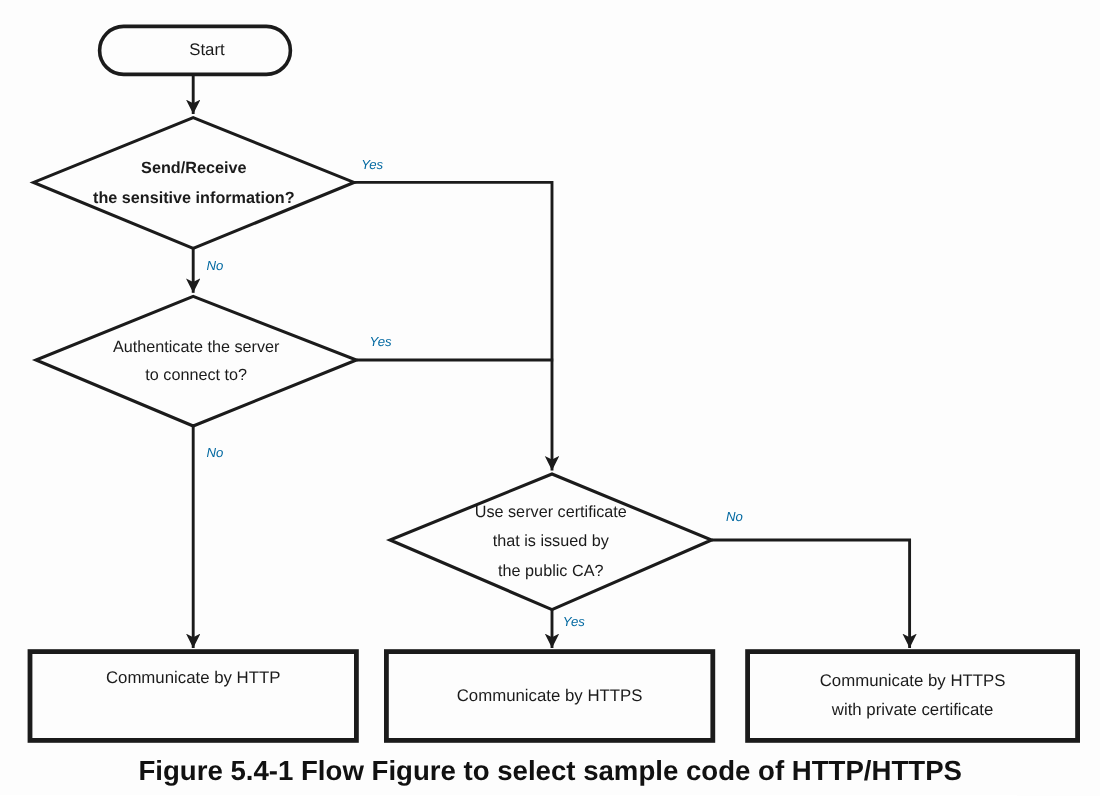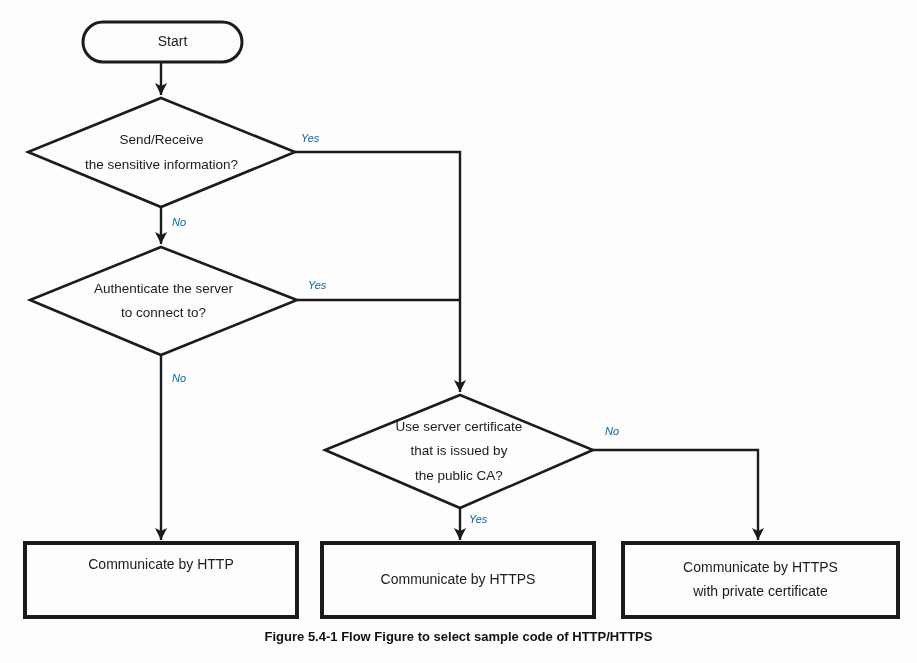--- a/index.html
+++ b/index.html
@@ -14,21 +14,21 @@
     text-align:center; white-space:pre-line;
     font-size:13.5px; line-height:1.8; color:#1b1b1b;
   }
   .box-label { font-size:14px; line-height:1.7; }
   .start-label { font-size:14px; }
   .edge-label {
     position:absolute; font-size:11px; line-height:1; color:#0369a1;font-style:italic;
   }
   .caption {
     position:absolute; left:0; right:0; top:629px; text-align:center;
-    font-weight:bold; font-size:13px; color:#111111;
+    font-weight:bold; font-size:23px; color:#111111;
   }
 </style>
 </head>
 <body>
 
 <div class="stage">
 
   <svg class="wires" width="917" height="663" viewBox="0 0 917 663">
     <defs>
       <marker id="arrow" markerUnits="userSpaceOnUse" markerWidth="16" markerHeight="14" refX="12" refY="6" orient="auto">
@@ -58,21 +58,21 @@
 
     <path d="M593,450 L758,450 L758,540" fill="none" stroke="#1b1b1b" stroke-width="2.4" marker-end="url(#arrow)"></path>
 
     <rect x="25" y="543" width="272" height="74" fill="#fdfdfd" stroke="#1b1b1b" stroke-width="4"></rect>
     <rect x="322" y="543" width="272" height="74" fill="#fdfdfd" stroke="#1b1b1b" stroke-width="4"></rect>
     <rect x="623" y="543" width="275" height="74" fill="#fdfdfd" stroke="#1b1b1b" stroke-width="4"></rect>
   </svg>
 
   <div class="node-label start-label" style="left:83px; top:22px; width:179px; height:40px;">Start</div>
 
-  <div class="node-label" style="left:28px; top:98px; width:267px; height:109px;">Send/Receive
+  <div class="node-label" style="left:28px; top:98px; width:267px; height:109px;font-weight:bold;">Send/Receive
 the sensitive information?</div>
 
   <div class="node-label" style="left:325px; top:395px; width:268px; height:113px;">Use server certificate
 that is issued by
 the public CA?</div>
 
   <div class="node-label" style="left:30px; top:247px; width:267px; height:108px;">Authenticate the server
 to connect to?</div>
 
   <div class="node-label box-label" style="left:25px; top:528px; width:272px; height:74px;">Communicate by HTTP</div>

